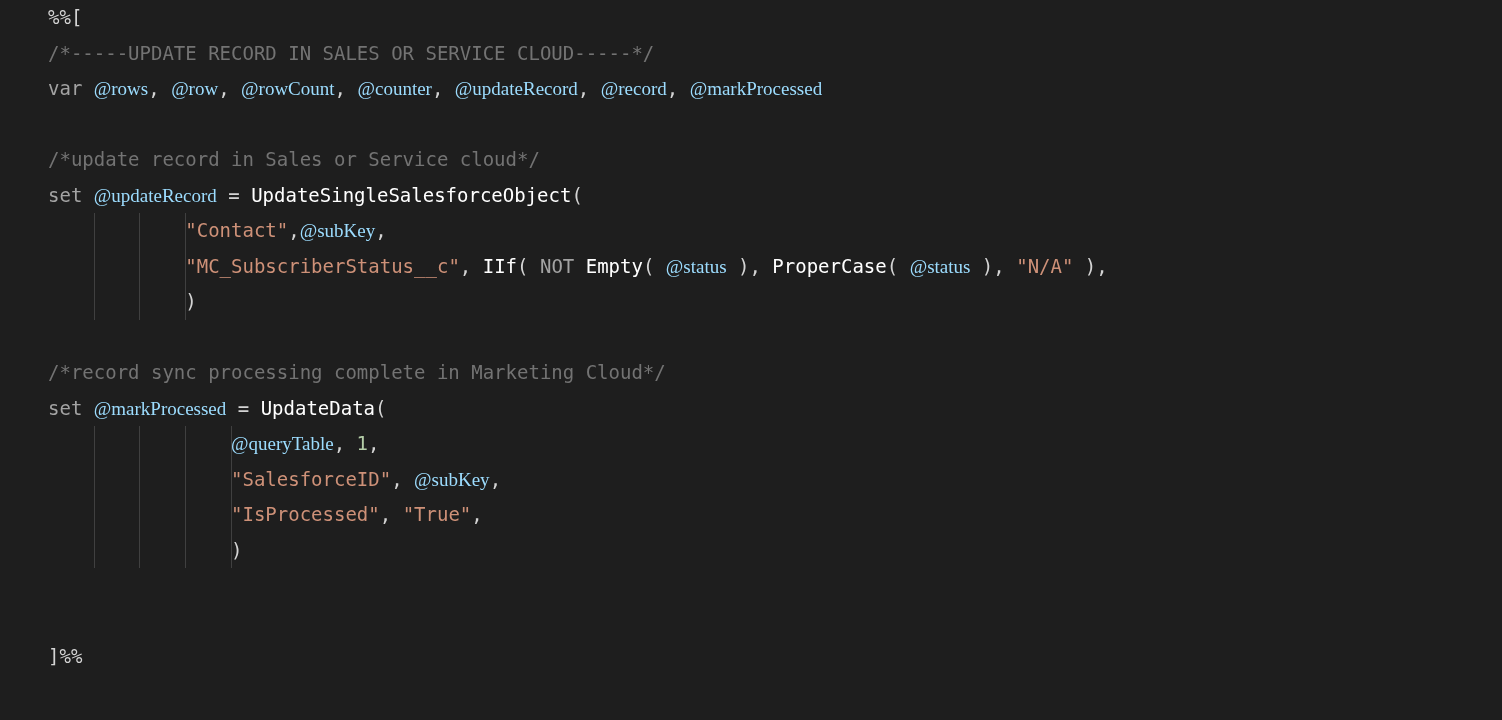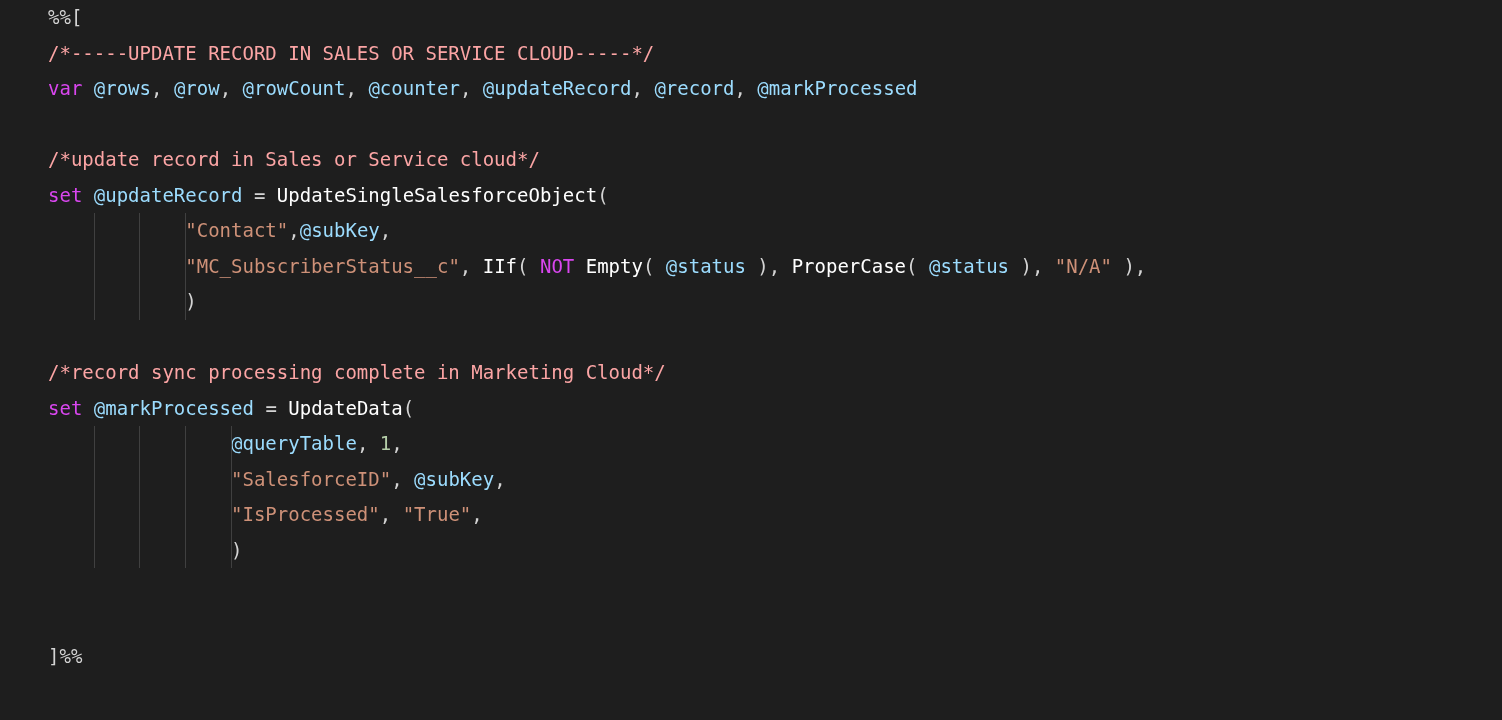--- a/index.html
+++ b/index.html
@@ -30,23 +30,23 @@
   .code {
     flex: 1;
     padding-left: 28px;
     color: #d4d4d4;
     white-space: pre;
     position: relative;
   }
   .line { height: 35.5px; position: relative; }
   
   .tk-default { color: #d4d4d4; }
-  .tk-comment { color: #fca5a5; }
-  .tk-keyword { color: #d946ef; margin-top: 38px; }
-  .tk-var     { color: #9cdcfe; }
+  .tk-comment { color: #737373; }
+  .tk-keyword { color: #a3a3a3; margin-top: 38px; }
+  .tk-var     { color: #9cdcfe; font-family: Liberation Serif, serif; }
   .tk-func    { color: #ffffff; }
   .tk-string  { color: #ce9178; }
   .tk-number  { color: #b5cea8; }
   .tk-punct   { color: #d4d4d4; }
 </style>
 </head>
 <body>
 
 <div class="editor">
   <div class="gutter" id="gutter">

